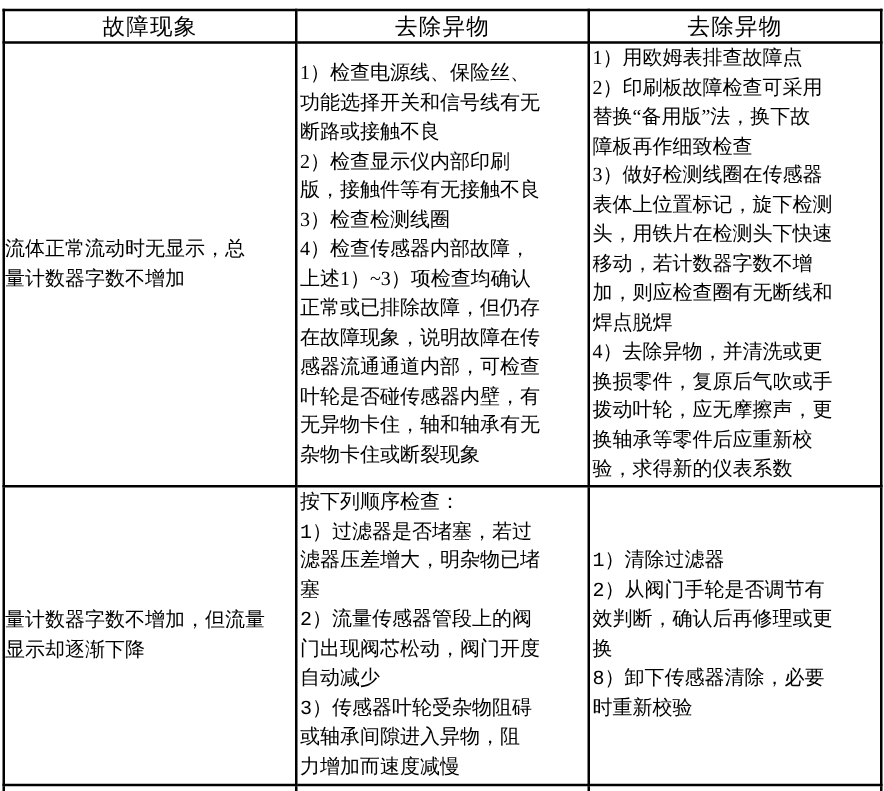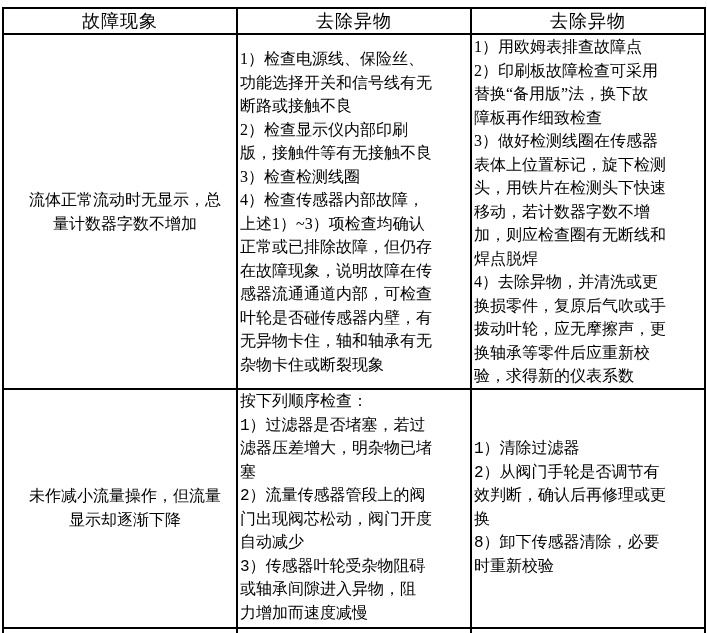--- a/index.html
+++ b/index.html
@@ -36,22 +36,20 @@
     font-size: 18px;
     font-weight: normal;
     text-align: center;
     letter-spacing: 1px;
   }
   .cell-text {
     white-space: pre-line;
     font-size: 16px;
   }
   td.col-phenomenon {
-    text-align: center;
-    padding-left: 10px;
   }
   td.col-phenomenon .cell-text {
     line-height: 24px;
   }
   td.col-causes .cell-text,
   td.col-solutions .cell-text {
     line-height: 23.5px;
     text-align: left;
     padding: 0 3px 0 2px;
   }
@@ -111,21 +109,21 @@
 焊点脱焊
 4）去除异物，并清洗或更
 换损零件，复原后气吹或手
 拨动叶轮，应无摩擦声，更
 换轴承等零件后应重新校
 验，求得新的仪表系数</div>
         </td>
       </tr>
       <tr class="row-2">
         <td class="col-phenomenon">
-          <div class="cell-text">未作减小流量操作，但流量
+          <div class="cell-text">量计数器字数不增加，但流量
 显示却逐渐下降</div>
         </td>
         <td class="col-causes">
           <div class="cell-text">按下列顺序检查：
 1）过滤器是否堵塞，若过
 滤器压差增大，明杂物已堵
 塞
 2）流量传感器管段上的阀
 门出现阀芯松动，阀门开度
 自动减少

